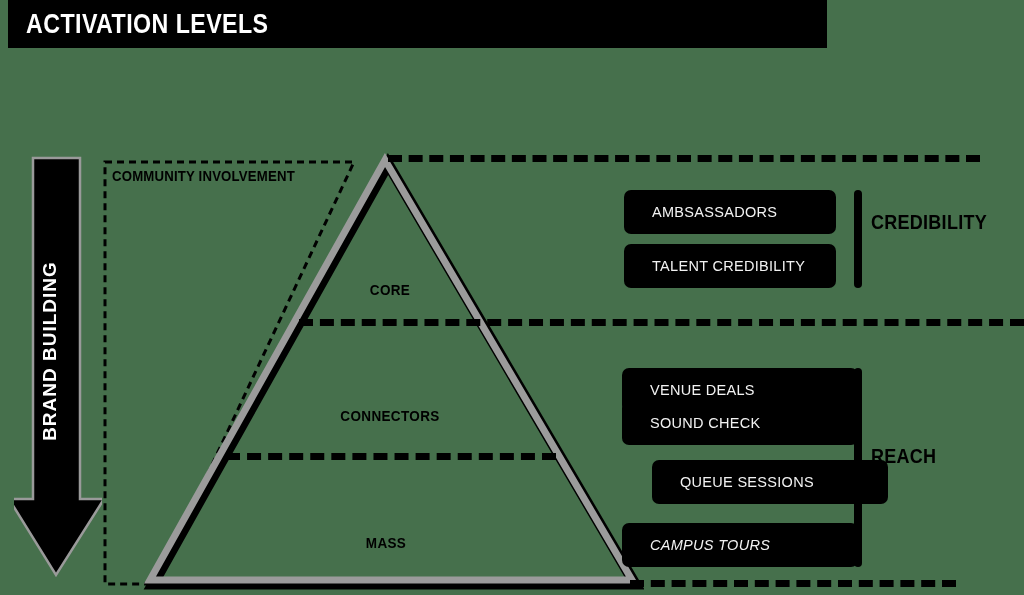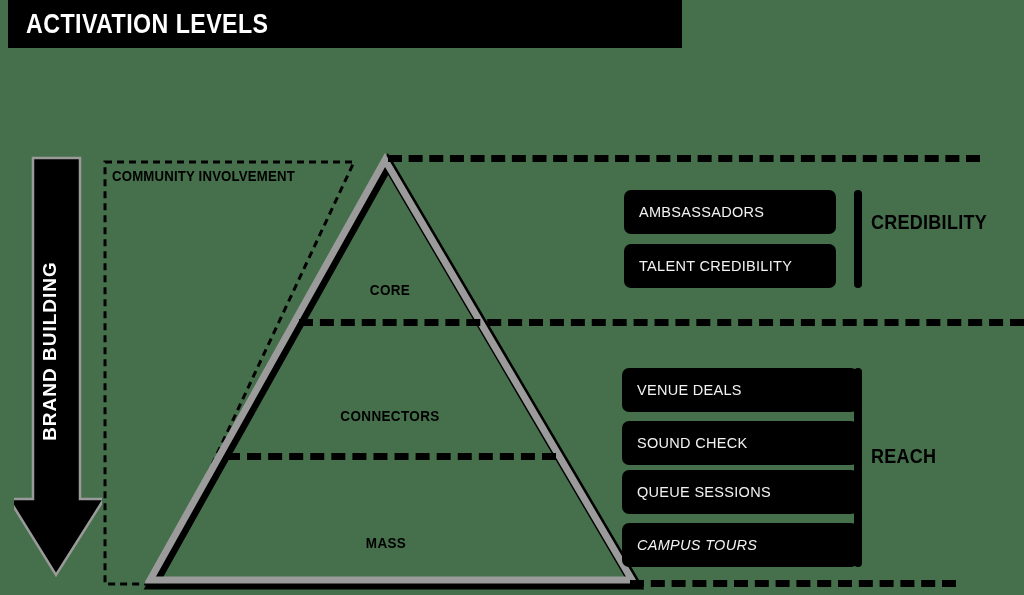--- a/index.html
+++ b/index.html
@@ -14,21 +14,21 @@
     background: #46704c;
     overflow: hidden;
     font-family: "Liberation Sans", sans-serif;
   }
 
   
   #title-bar {
     position: absolute;
     left: 8px;
     top: 0px;
-    width: 674px;
+    width: 819px;
     height: 48px;
     background: #000000;
   }
   #title-text {
     position: absolute;
     left: 18px;
     top: 9px;
     color: #ffffff;
     font-size: 27px;
     font-weight: bold;
@@ -121,32 +121,32 @@
   
   .pill {
     position: absolute;
     background: #000000;
     border-radius: 7px;
     color: #f2f2f2;
     font-size: 14.5px;
     letter-spacing: 0.3px;
     display: flex;
     align-items: center;
-    padding-left: 15px;
+    padding-left: 28px;
     box-sizing: border-box;
     white-space: nowrap;
   }
   .pill-cred { left: 624px; width: 212px; height: 44px; }
   .pill-reach { left: 622px; width: 236px; height: 44px; }
 
   #pill-ambassadors { top: 190px; }
   #pill-talent      { top: 244px; }
   #pill-venue       { top: 368px; }
-  #pill-sound       { top: 421px; }
-  #pill-queue       { top: 470px; }
+  #pill-sound       { top: 401px; }
+  #pill-queue       { top: 460px; margin-left: 30px; }
   #pill-campus      { top: 523px; font-style: italic; }
 
   
   .brace {
     position: absolute;
     background: #000000;
     border-radius: 5px;
     width: 8px;
   }
   #brace-cred  { left: 854px; top: 190px; height: 98px; }

